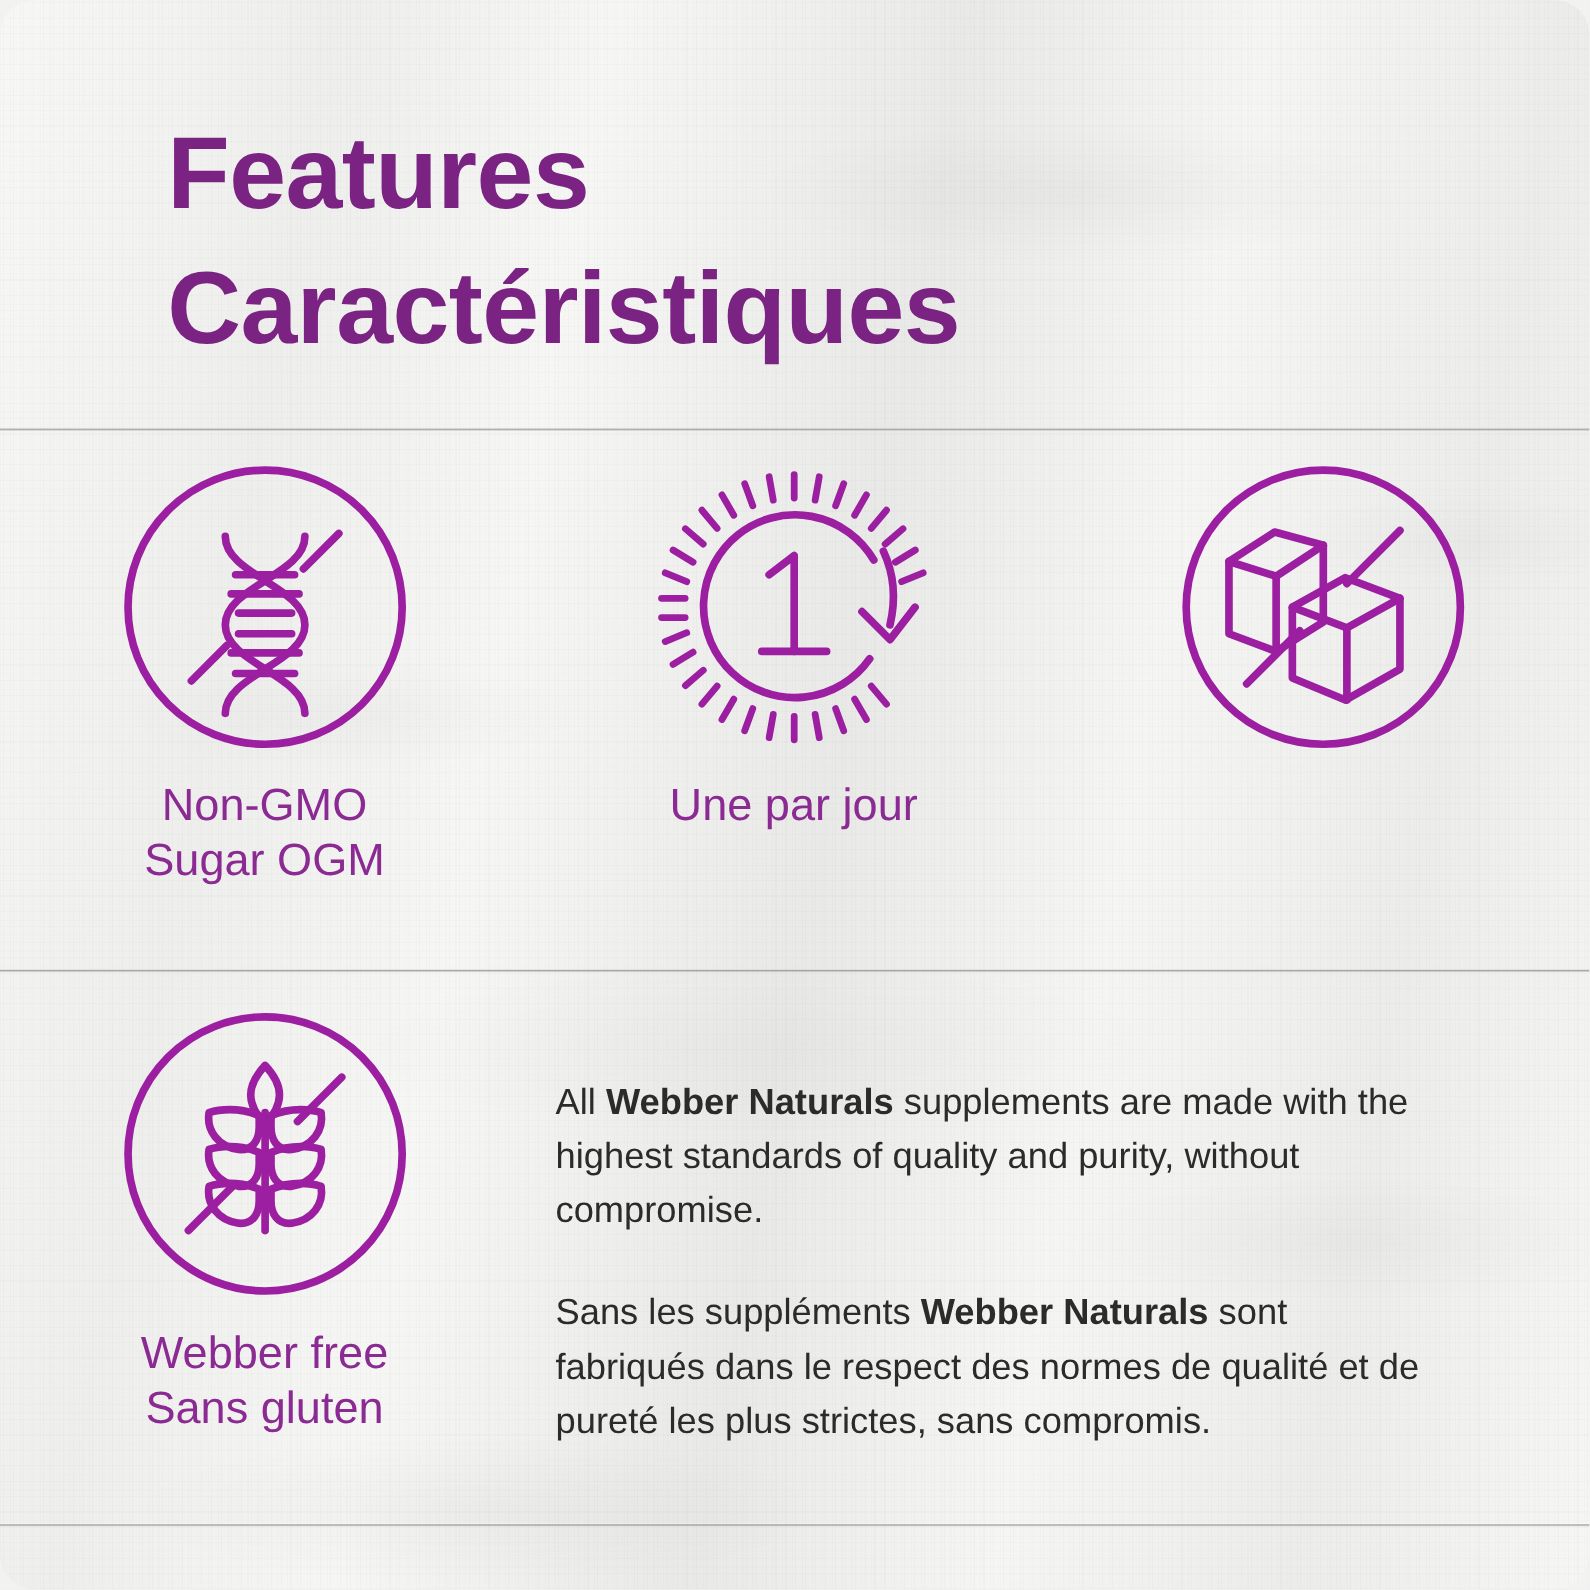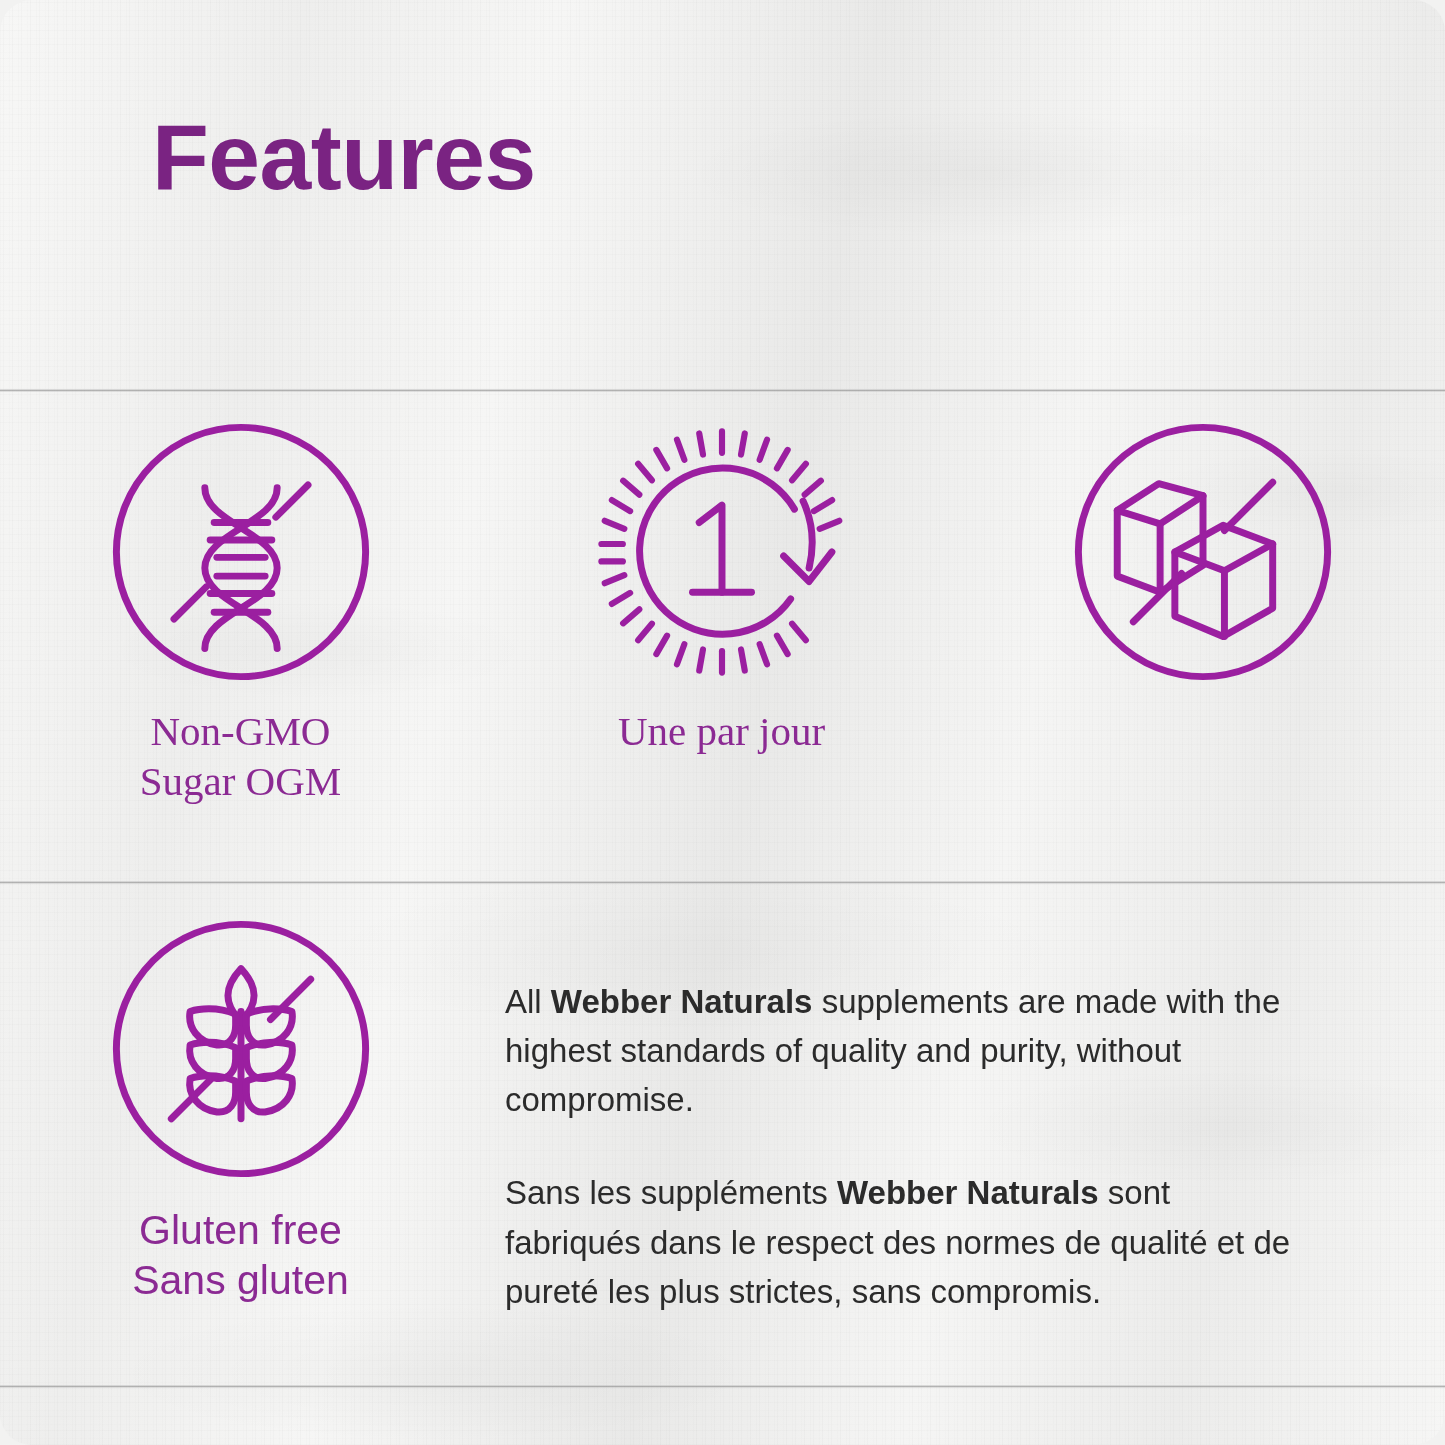--- a/index.html
+++ b/index.html
@@ -128,21 +128,21 @@
   .icon-wrap svg { display: block; width: 100%; height: 100%; }
 
   .feature-label {
     margin-top: 20px;
     color: #8b2a93;
     font-size: 41px;
     line-height: 1.23;
     text-align: center;
     white-space: nowrap;
   }
-  .feature-label .l { display: block; font-family: Liberation Serif, serif; }
+  .feature-label .l { display: block; }
 
   
   .bottom {
     position: absolute;
     left: 0;
     top: 915px;
     width: 1445px;
     display: flex;
     align-items: flex-start;
   }
@@ -180,20 +180,21 @@
 <body>
 
 <div class="page">
 
   <div class="seam seam-1"></div>
   <div class="seam seam-2"></div>
   <div class="seam seam-3"></div>
 
   <div class="heading">
     <span class="line">Features</span>
+    <span class="line">Caractéristiques</span>
   </div>
 
   <div class="features-row">
 
     <div class="feature-col">
       <div class="icon-wrap">
         <svg viewBox="0 0 200 200" fill="none" stroke="#9b1fa0" stroke-width="5.2" stroke-linecap="round" stroke-linejoin="round">
           <circle cx="100" cy="100" r="93"></circle>
 
           <line x1="150" y1="50" x2="126" y2="74"></line>
@@ -306,21 +307,21 @@
           <path d="M96 74 C82 68, 68 70, 62 72 C60 84, 68 95, 82 97 C92 98, 96 90, 96 82 Z"></path>
           <path d="M96 99 C82 93, 68 95, 62 97 C60 109, 68 120, 82 122 C92 123, 96 115, 96 107 Z"></path>
           <path d="M96 124 C82 118, 68 120, 62 122 C60 134, 68 145, 82 147 C92 148, 96 140, 96 132 Z"></path>
 
           <path d="M104 74 C118 68, 132 70, 138 72 C140 84, 132 95, 118 97 C108 98, 104 90, 104 82 Z"></path>
           <path d="M104 99 C118 93, 132 95, 138 97 C140 109, 132 120, 118 122 C108 123, 104 115, 104 107 Z"></path>
           <path d="M104 124 C118 118, 132 120, 138 122 C140 134, 132 145, 118 147 C108 148, 104 140, 104 132 Z"></path>
         </svg>
       </div>
       <div class="bottom-label">
-        <span class="l">Gluten free</span>
+        <span class="l">Webber free</span>
         <span class="l">Sans gluten</span>
       </div>
     </div>
 
     <div class="body-col">
       <p class="body-para"><span>All </span><b>Webber Naturals</b><span> supplements are made with the highest standards of quality and purity, without compromise.</span></p>
       <p class="body-para"><span>Sans les suppléments </span><b>Webber Naturals</b><span> sont fabriqués dans le respect des normes de qualité et de pureté les plus strictes, sans compromis.</span></p>
     </div>
 
   </div>

